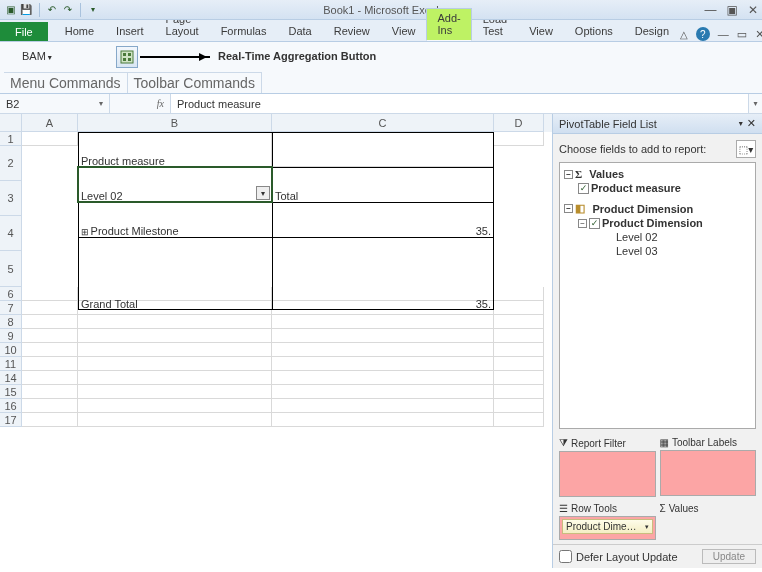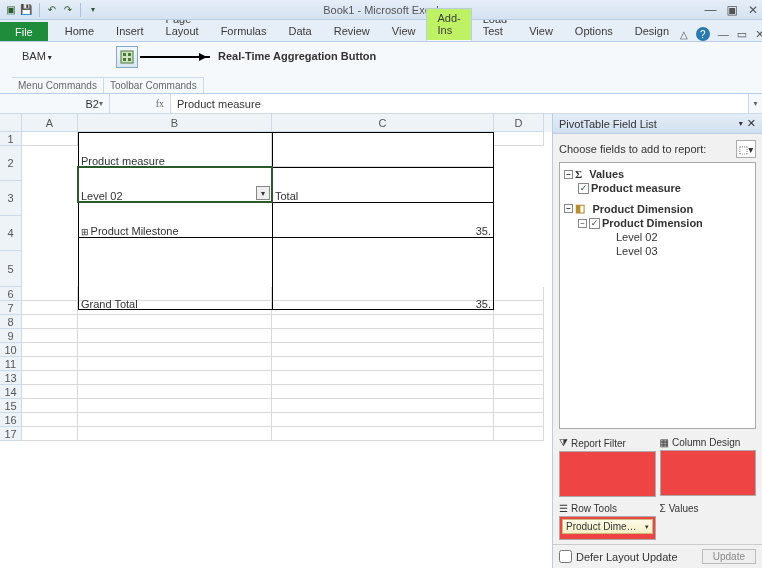--- a/index.html
+++ b/index.html
@@ -18,28 +18,28 @@
 .help-ctrl{margin-left:auto;display:flex;gap:8px;align-items:center;padding-right:6px;color:#555}
 .help-ctrl .q{background:#2a7ab0;color:#fff;width:14px;height:14px;border-radius:50%;display:flex;align-items:center;justify-content:center;font-size:10px}
 .ribbon{height:52px;background:#f6f9fc;border-bottom:1px solid #b8cde4;position:relative}
 .bam-btn{position:absolute;left:22px;top:8px;font-size:11px}
 .bam-btn::after{content:"▾";font-size:8px;margin-left:2px}
 .rta-btn{position:absolute;left:116px;top:4px;width:22px;height:22px;border:1px solid #86a8c9;background:linear-gradient(#f2f7fc,#d9e6f3);display:flex;align-items:center;justify-content:center}
 .rta-btn svg{width:14px;height:14px}
 .rta-arrow{position:absolute;left:140px;top:14px;height:2px;width:70px;background:#000}
 .rta-arrow::after{content:"";position:absolute;right:-1px;top:-3px;border:4px solid transparent;border-left:8px solid #000}
 .rta-label{position:absolute;left:218px;top:8px;font-weight:bold;font-size:11px}
-.cmd-row{position:absolute;bottom:0;left:12px;font-size:10px;color:#666;display:flex}
+.cmd-row{position:absolute;bottom:0;left:4px;font-size:14px;color:#666;display:flex}
 .cmd-row span{padding:2px 6px;border-right:1px solid #ccd9e8;border-top:1px solid #ccd9e8}
 .namebox-row{height:20px;display:flex;align-items:center;border-bottom:1px solid #ccd9e8;background:#f6f9fc}
 .namebox{width:110px;padding:0 6px;display:flex;align-items:center;border-right:1px solid #ccd9e8;height:100%}
-.namebox span{flex:1;text-align:right}
+.namebox span{flex:1;text-align:left}
 .namebox::after{content:"▾";font-size:8px;color:#666}
 .fx{width:60px;display:flex;align-items:center;justify-content:flex-end;gap:8px;padding-right:6px;color:#666;font-size:10px}
-.fx .fxlbl{font-family:serif}
+.fx .fxlbl{font-style:italic;font-family:serif}
 .formula{flex:1;padding:0 6px;border-left:1px solid #ccd9e8;height:100%;display:flex;align-items:center;background:#fff}
 .formula-dd{width:14px;text-align:center;border-left:1px solid #ccd9e8;color:#666;font-size:8px;line-height:20px}
 .workarea{display:flex;height:454px}
 .sheet{flex:1;position:relative;overflow:hidden}
 .colhdr{display:flex;height:18px;background:#eef3f8}
 .colhdr div,.rh{border:1px solid #ccd9e8;border-top:none;border-left:none;display:flex;align-items:center;justify-content:center;font-size:11px;color:#555}
 .corner{width:22px;background:#eef3f8}
 .colA{width:56px}.colB{width:194px}.colC{width:222px}.colD{width:50px}
 .grid{position:relative}
 .row{display:flex}
@@ -67,21 +67,21 @@
 .tn .box{width:9px;height:9px;border:1px solid #888;font-size:8px;line-height:7px;text-align:center;background:#fff}
 .tn .sigma{font-weight:bold;font-family:serif}
 .tn .cb{width:11px;height:11px;border:1px solid #888;background:#fff;font-size:9px;line-height:9px;text-align:center;color:#2a5a2a}
 .tn.l1{padding-left:2px;font-weight:bold}
 .tn.l2{padding-left:16px}
 .tn.l4{padding-left:54px}
 .areas{padding:4px 6px}
 .areas-lbl{font-size:10px;padding:2px 0}
 .area-grid{display:grid;grid-template-columns:1fr 1fr;gap:4px}
 .area-head{font-size:10px;display:flex;align-items:center;gap:3px;padding:2px 0}
-.area-box{height:46px;background:#ef4444;border:1px solid #aaa}
+.area-box{height:46px;background:#fca5a5;border:1px solid #aaa}
 .area-box.low{height:24px;padding:2px}
 .pill{background:linear-gradient(#fefce9,#f4eec4);border:1px solid #c9bd7e;font-size:10px;padding:1px 3px;display:flex;align-items:center;white-space:nowrap;overflow:hidden}
 .pill::after{content:"▾";font-size:7px;margin-left:auto}
 .defer-row{display:flex;align-items:center;gap:4px;padding:4px 6px;border-top:1px solid #ccc}
 .defer-row input{margin:0}
 .defer-row button{margin-left:auto;font-size:10px;padding:1px 10px;color:#888;background:#eee;border:1px solid #bbb}
 </style>
 </head>
 <body>
 
@@ -221,27 +221,20 @@
           <div class="cell cD"></div>
         </div>
       <div class="row">
           <div class="rh">11</div>
           <div class="cell cA"></div>
           <div class="cell cB"></div>
           <div class="cell cC"></div>
           <div class="cell cD"></div>
         </div>
       <div class="row">
-          <div class="rh">13</div>
-          <div class="cell cA"></div>
-          <div class="cell cB"></div>
-          <div class="cell cC"></div>
-          <div class="cell cD"></div>
-        </div>
-      <div class="row">
           <div class="rh">14</div>
           <div class="cell cA"></div>
           <div class="cell cB"></div>
           <div class="cell cC"></div>
           <div class="cell cD"></div>
         </div>
       <div class="row">
           <div class="rh">15</div>
           <div class="cell cA"></div>
           <div class="cell cB"></div>
@@ -322,21 +315,21 @@
         <div>
           <div class="area-head">
               <span>⧩</span>
               <span>Report Filter</span>
             </div>
           <div class="area-box"></div>
         </div>
         <div>
           <div class="area-head">
               <span>▦</span>
-              <span>Column Design</span>
+              <span>Toolbar Labels</span>
             </div>
           <div class="area-box"></div>
         </div>
         <div>
           <div class="area-head">
               <span>☰</span>
               <span>Row Tools</span>
             </div>
           <div class="area-box low">
               <div class="pill">Product Dime…</div>

